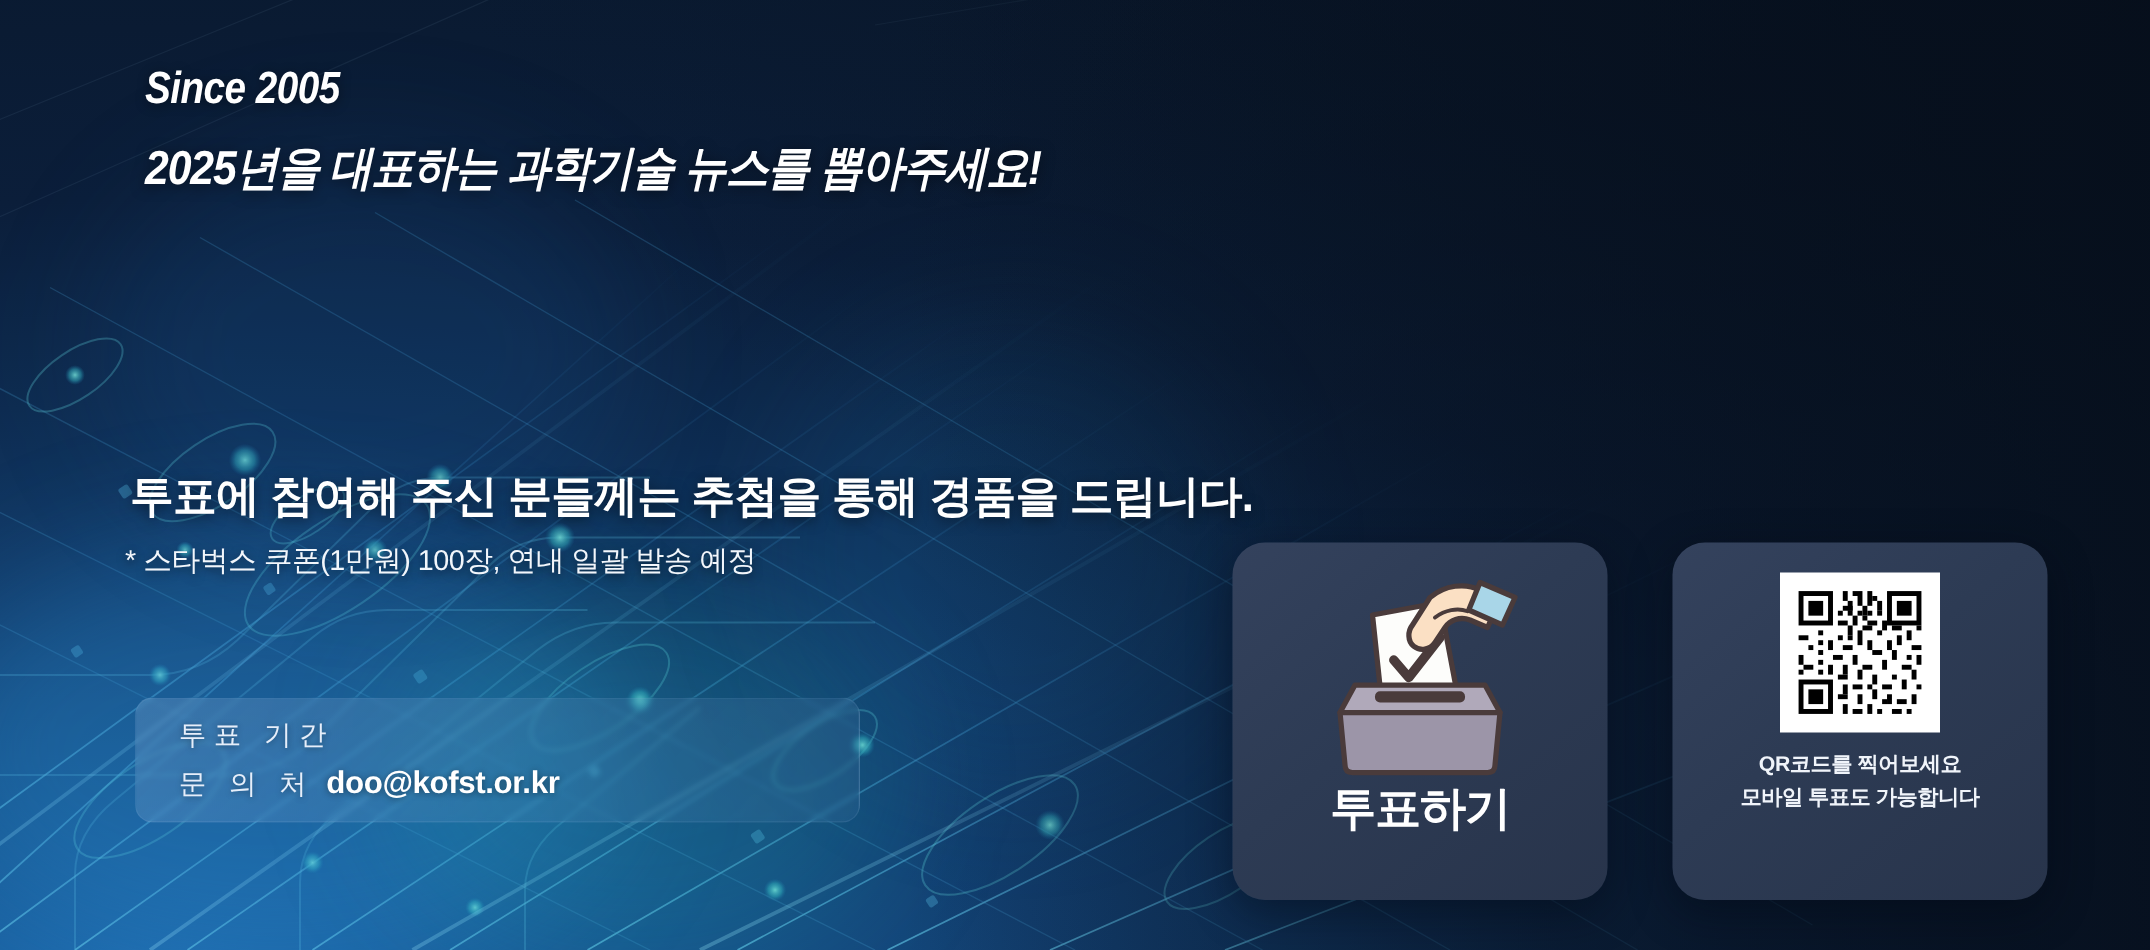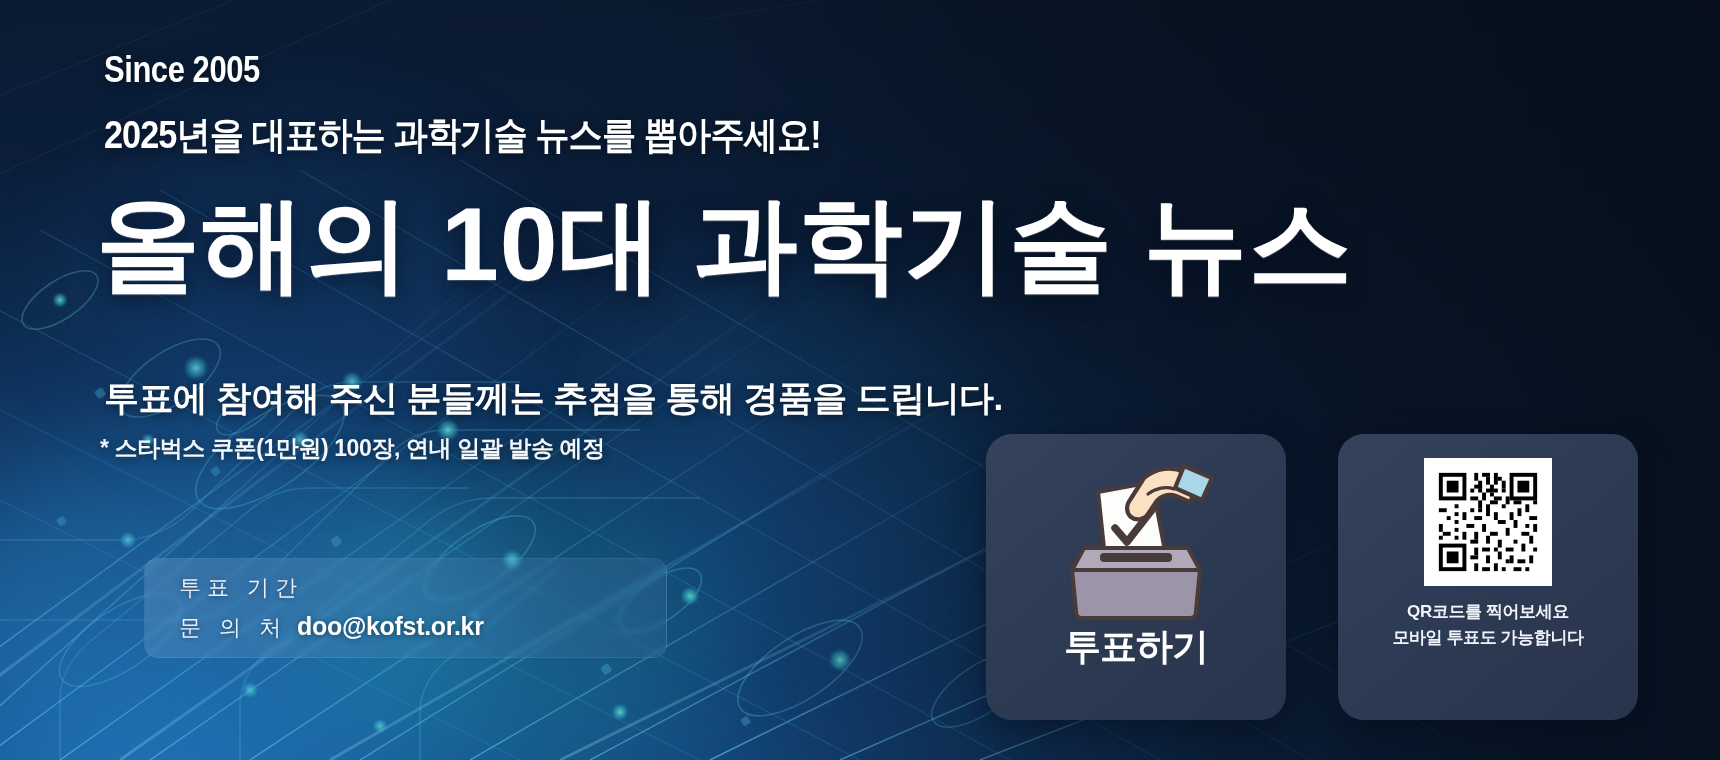--- a/index.html
+++ b/index.html
@@ -36,21 +36,21 @@
   .circuit.c2{opacity:.55;}
 
   
   .glow{position:absolute;border-radius:50%;pointer-events:none;filter:blur(48px);}
   .g1{left:-60px;top:430px;width:560px;height:340px;background:rgba(42,140,205,.30);}
   .g2{left:300px;top:470px;width:420px;height:300px;background:rgba(30,180,170,.16);}
   .g3{left:620px;top:250px;width:380px;height:380px;background:rgba(28,120,190,.12);}
   .g4{left:80px;top:120px;width:420px;height:320px;background:rgba(24,92,160,.16);}
 
   
-  .copy{position:absolute;left:104px;top:52px;width:1000px;z-index:6;}
+  .copy{position:absolute;left:116px;top:52px;width:1000px;z-index:6;font-style:italic;}
 
   .since{
     font-size:36px;font-weight:700;color:#ffffff;letter-spacing:-.5px;
     line-height:1;margin:0 0 28px 0;
     transform:scaleX(.86);transform-origin:left center;
     text-shadow:0 2px 10px rgba(0,0,0,.45);
   }
   .subtitle{
     font-size:38px;font-weight:700;color:#ffffff;letter-spacing:-1px;
     line-height:1;margin:0;
@@ -67,35 +67,34 @@
   }
 
   .prize{
     position:absolute;left:104px;top:380px;z-index:6;
     font-size:35px;font-weight:700;color:#ffffff;letter-spacing:-.6px;
     line-height:1;white-space:nowrap;
     text-shadow:0 2px 10px rgba(0,0,0,.5);
   }
   .prize-note{
     position:absolute;left:100px;top:437px;z-index:6;
-    font-size:23px;font-weight:700;color:#f2f6fb;letter-spacing:-.4px;
+    font-size:23px;font-weight:400;color:#f2f6fb;letter-spacing:-.4px;
     line-height:1;white-space:nowrap;
     text-shadow:0 2px 8px rgba(0,0,0,.5);
   }
 
   
   .infobox{
-    position:absolute;left:108px;top:558px;width:523px;height:100px;z-index:6;
+    position:absolute;left:108px;top:558px;width:580px;height:100px;z-index:6;
     border-radius:14px;
     background:linear-gradient(135deg, rgba(150,185,225,.26) 0%, rgba(120,160,210,.16) 55%, rgba(110,150,200,.12) 100%);
     backdrop-filter:blur(2px);
     border:1px solid rgba(180,210,240,.10);
     box-sizing:border-box;
     padding:14px 0 0 34px;
-    margin-left:36px;
   }
   .inforow{display:flex;align-items:baseline;margin-bottom:9px;white-space:nowrap;}
   .infolabel{
     font-size:22px;font-weight:400;color:#e6eefa;letter-spacing:6px;
     width:118px;flex:0 0 118px;
     text-shadow:0 1px 5px rgba(0,0,0,.4);
   }
   .infoval{
     font-size:25px;font-weight:700;color:#ffffff;letter-spacing:-.3px;
     text-shadow:0 1px 6px rgba(0,0,0,.45);
@@ -253,21 +252,20 @@
   <div class="glow g4"></div>
 
   <div class="vignette"></div>
   <div class="vignette-b"></div>
 
   <div class="copy">
     <div class="since">Since 2005</div>
     <div class="subtitle">2025년을 대표하는 과학기술 뉴스를 뽑아주세요!</div>
   </div>
 
-  <div class="headline">올해의 10대 과학기술 뉴스</div>
 
   <div class="prize">투표에 참여해 주신 분들께는 추첨을 통해 경품을 드립니다.</div>
 
   <div class="prize-note">* 스타벅스 쿠폰(1만원) 100장, 연내 일괄 발송 예정</div>
 
   <div class="infobox">
     <div class="inforow">
       <span class="infolabel">투표 기간</span>
     </div>
     <div class="inforow">

